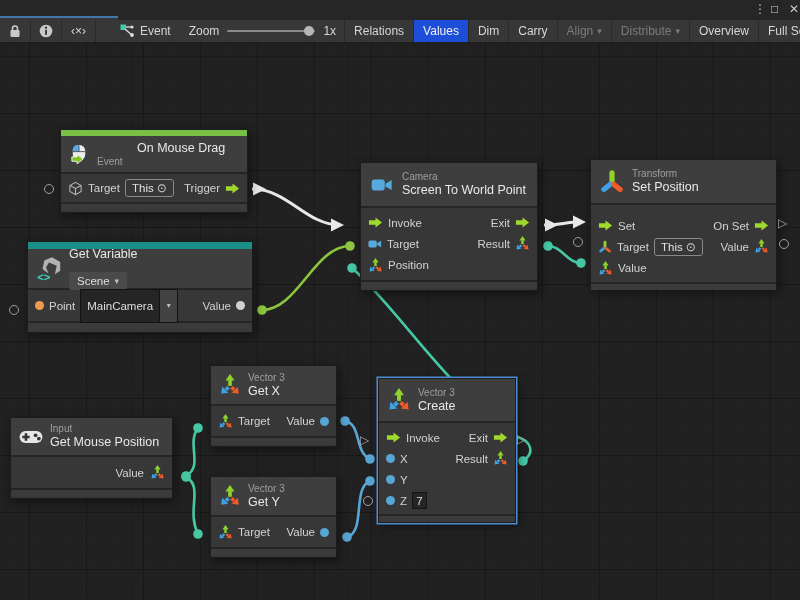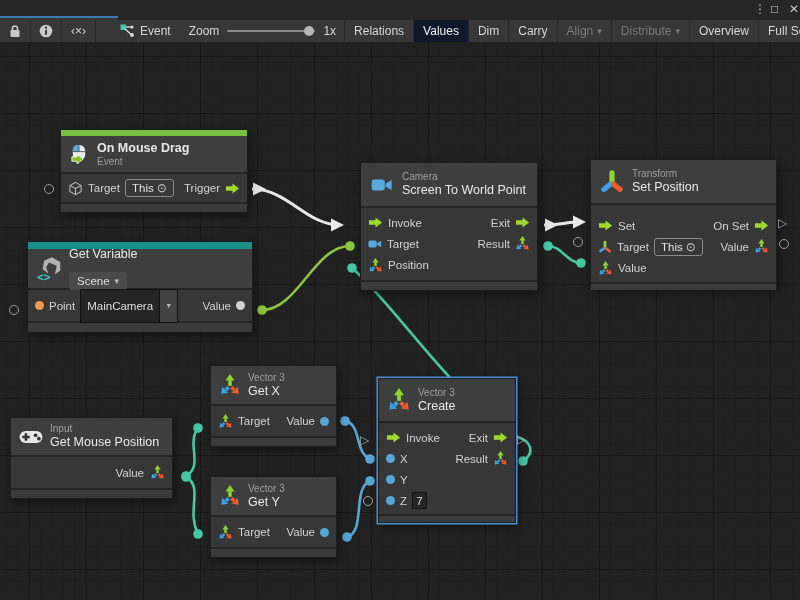--- a/index.html
+++ b/index.html
@@ -12,21 +12,21 @@
   #tab { position:absolute; left:0; top:16px; width:118px; height:20px; background:#373737;
     border-top:2px solid #4076ad; color:#e2e2e2; font-size:12px; line-height:17px; padding-left:4px; }
   .winctl { position:absolute; top:2px; color:#c9c9c9; font-size:12px; cursor:default; }
 
   
   #toolbar { position:absolute; left:0; top:20px; width:800px; height:23px; background:#373737;
     border-bottom:1px solid #1d1d1d; display:flex; align-items:stretch; color:#d6d6d6; font-size:12px; }
   .tbtn { display:flex; align-items:center; justify-content:center; padding:0 9px;
     border-right:1px solid #2a2a2a; white-space:nowrap; }
   .tbtn.icon-only { padding:0 8px; }
-  .tbtn.active { background:#0f172a; color:#f2f2f2; }
+  .tbtn.active { background:#1d4ed8; color:#f2f2f2; }
   .tbtn.disabled { color:#7b7b7b;justify-content:flex-end; }
   .caret { font-size:9px; margin-left:4px; }
   #crumb { display:flex; align-items:center; gap:6px; padding:0 10px 0 24px; }
   #zoomgrp { display:flex; align-items:center; gap:8px; padding:0 8px; border-right:1px solid #2a2a2a; }
   #slider { position:relative; width:88px; height:2px; background:#8a8a8a; border-radius:1px; }
   #shandle { position:absolute; right:1px; top:-4px; width:10px; height:10px; border-radius:50%; background:#b6b6b6; }
 
   
   #canvas { position:absolute; left:0; top:43px; width:800px; height:557px; background-color:#212121;
     background-image:
@@ -40,21 +40,21 @@
 
   
   .node { position:absolute; background:#383838; border:1px solid #1c1c1c; z-index:2;
     box-shadow:2px 3px 9px rgba(0,0,0,0.45); }
   .node.selected { box-shadow:0 0 0 1.5px #4b8ed2, 2px 3px 9px rgba(0,0,0,0.45); }
   .colorbar { width:100%; }
   .nhead { display:flex; align-items:center; gap:7px; padding:0 8px; background:#3e3e3e;
     border-bottom:2px solid #252525; }
   .ncap { font-size:10px; color:#9f9f9f; line-height:12px; white-space:nowrap; }
   .ntitle { font-size:12.5px; color:#e8e8e8; line-height:15px; white-space:nowrap; }
-  .ntitle.bold { font-weight:bold; }
+  .ntitle.bold { font-weight:normal;margin-left:40px; }
   .nbody { background:#373737; }
   .prow { display:flex; align-items:center; justify-content:space-between; padding:0 7px; }
   .pg { display:flex; align-items:center; gap:5px; }
   .plabel { font-size:11.5px; color:#d2d2d2; white-space:nowrap; }
   .nfoot { border-top:2px solid #252525; background:#3b3b3b; }
   .pill { display:inline-flex; align-items:center; gap:3px; border:1px solid #8a8a8a; border-radius:3px;
     padding:0 6px; height:18px; font-size:11.5px; color:#e2e2e2; background:#373737; }
   .pill .tgt { font-size:12px; color:#cfcfcf; }
   .ddfield { display:inline-flex; height:34px; }
   .ddfield .txt { background:#252525; border:1px solid #121212; color:#dedede; font-size:11.5px;

